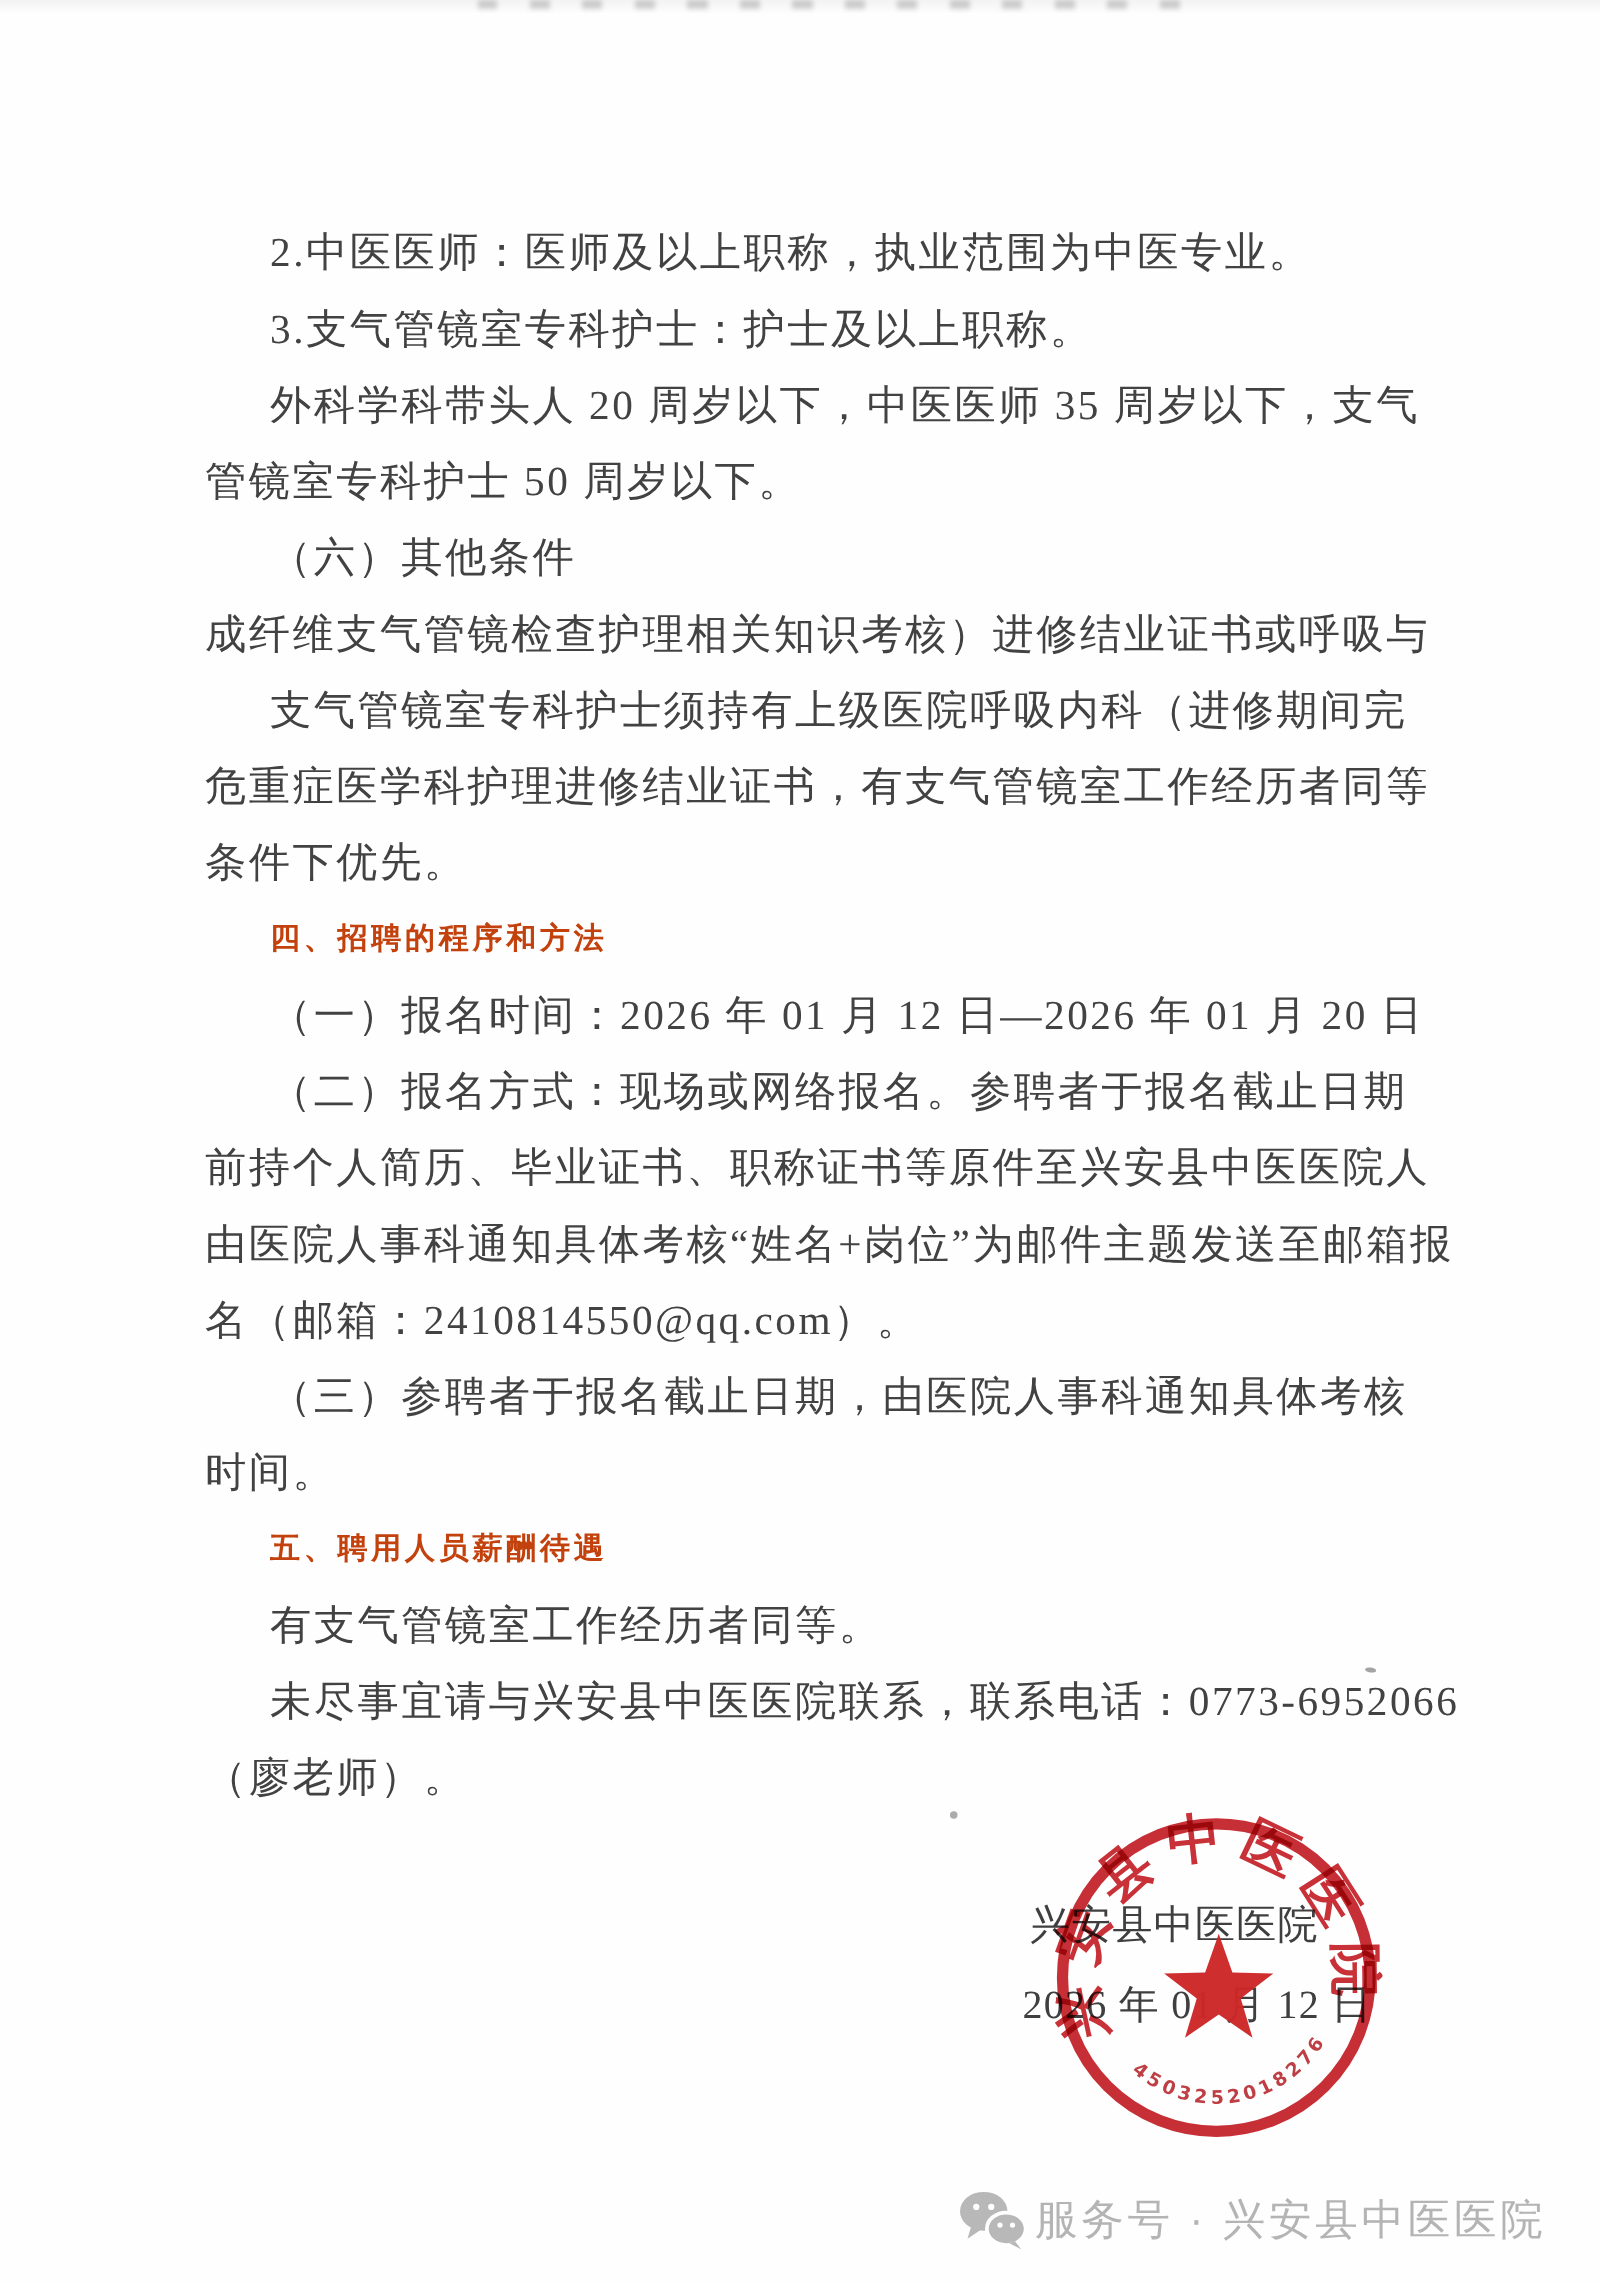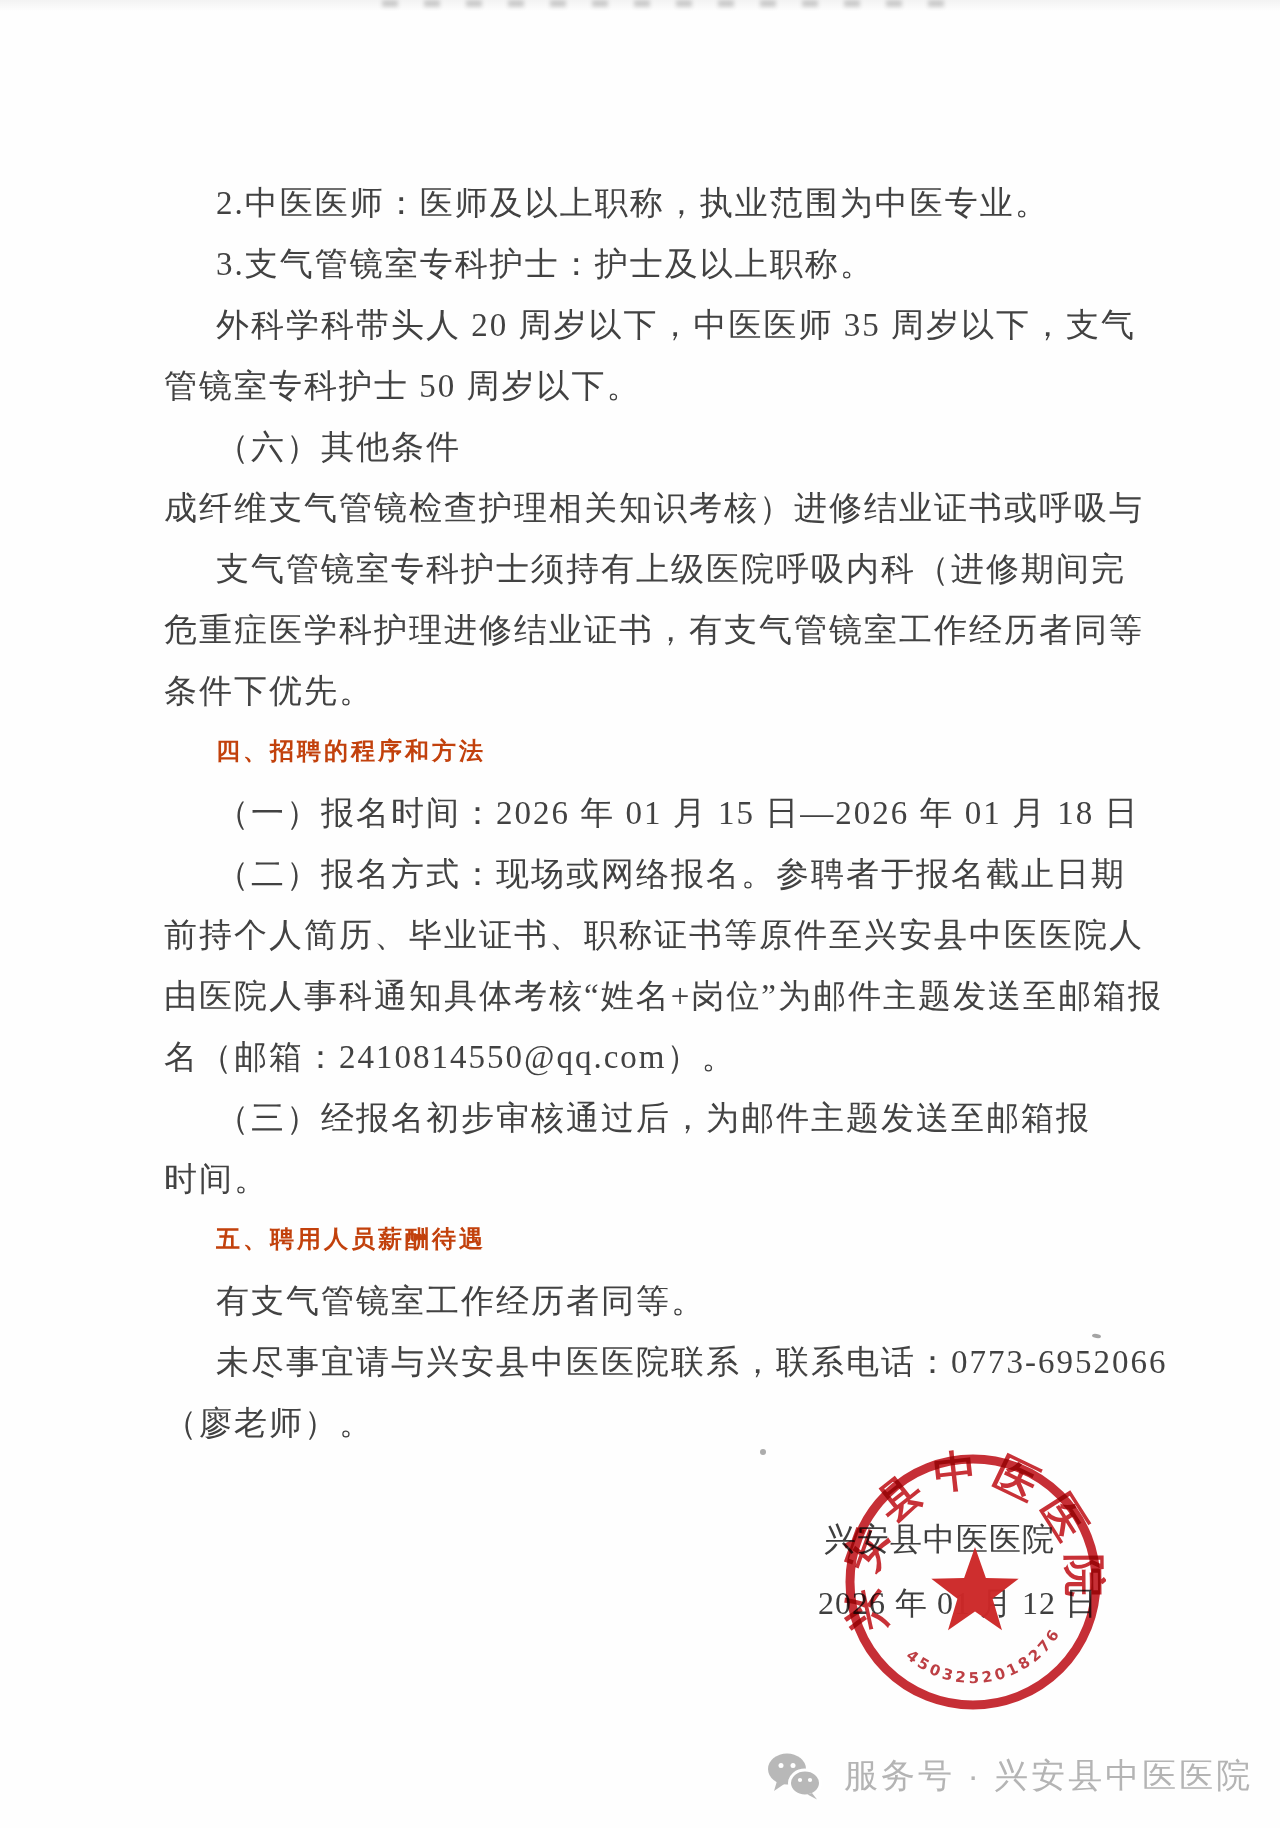--- a/index.html
+++ b/index.html
@@ -31,21 +31,21 @@
   .seal .blend{mix-blend-mode:multiply;}
   .seal .ring{fill:none;stroke:#c4232b;stroke-width:9px;opacity:.95;}
   .seal .arc-text{fill:#c6262c;font-size:43px;font-weight:600;letter-spacing:11px;
                   font-family:"Liberation Serif","DejaVu Serif",serif;opacity:.95;}
   .seal .digits{fill:#bb343a;font-size:15px;font-weight:bold;letter-spacing:3.5px;
                 font-family:"DejaVu Sans","Liberation Sans",sans-serif;opacity:.95;}
   .seal .star{fill:#cc2727;opacity:.97;}
 
   .footer{position:absolute;left:766px;top:1752px;display:flex;align-items:center;}
   .footer .label{color:#b4b4b4;font-size:34px;letter-spacing:3px;white-space:nowrap;
-                 font-family:"Liberation Sans","DejaVu Sans",sans-serif;margin-left:20px;}
+                 font-family:"Liberation Sans","DejaVu Sans",sans-serif;margin-left:4px;}
 </style>
 </head>
 <body>
 
 <div class="page">
   <div class="top-fade"></div>
   <div class="top-artifact"></div>
   <div class="speck s1"></div>
   <div class="speck s2"></div>
 
@@ -53,26 +53,26 @@
     <div class="line indent">2.中医医师：医师及以上职称，执业范围为中医专业。</div>
     <div class="line indent">3.支气管镜室专科护士：护士及以上职称。</div>
     <div class="line indent">外科学科带头人 20 周岁以下，中医医师 35 周岁以下，支气</div>
     <div class="line">管镜室专科护士 50 周岁以下。</div>
     <div class="line indent">（六）其他条件</div>
     <div class="line">成纤维支气管镜检查护理相关知识考核）进修结业证书或呼吸与</div>
     <div class="line indent">支气管镜室专科护士须持有上级医院呼吸内科（进修期间完</div>
     <div class="line">危重症医学科护理进修结业证书，有支气管镜室工作经历者同等</div>
     <div class="line">条件下优先。</div>
     <div class="line indent heading">四、招聘的程序和方法</div>
-    <div class="line indent">（一）报名时间：2026 年 01 月 15 日—2026 年 01 月 18 日</div>
+    <div class="line indent">（一）报名时间：2026 年 01 月 12 日—2026 年 01 月 20 日</div>
     <div class="line indent">（二）报名方式：现场或网络报名。参聘者于报名截止日期</div>
     <div class="line">前持个人简历、毕业证书、职称证书等原件至兴安县中医医院人</div>
     <div class="line">由医院人事科通知具体考核“姓名+岗位”为邮件主题发送至邮箱报</div>
     <div class="line">名（邮箱：2410814550@qq.com）。</div>
-    <div class="line indent">（三）经报名初步审核通过后，为邮件主题发送至邮箱报</div>
+    <div class="line indent">（三）参聘者于报名截止日期，由医院人事科通知具体考核</div>
     <div class="line">时间。</div>
     <div class="line indent heading">五、聘用人员薪酬待遇</div>
     <div class="line indent">有支气管镜室工作经历者同等。</div>
     <div class="line indent">未尽事宜请与兴安县中医医院联系，联系电话：0773-6952066</div>
     <div class="line">（廖老师）。</div>
   </div>
 
   <div class="sig-org">兴安县中医医院</div>
   <div class="sig-date">2026 年 01 月 12 日</div>
 

